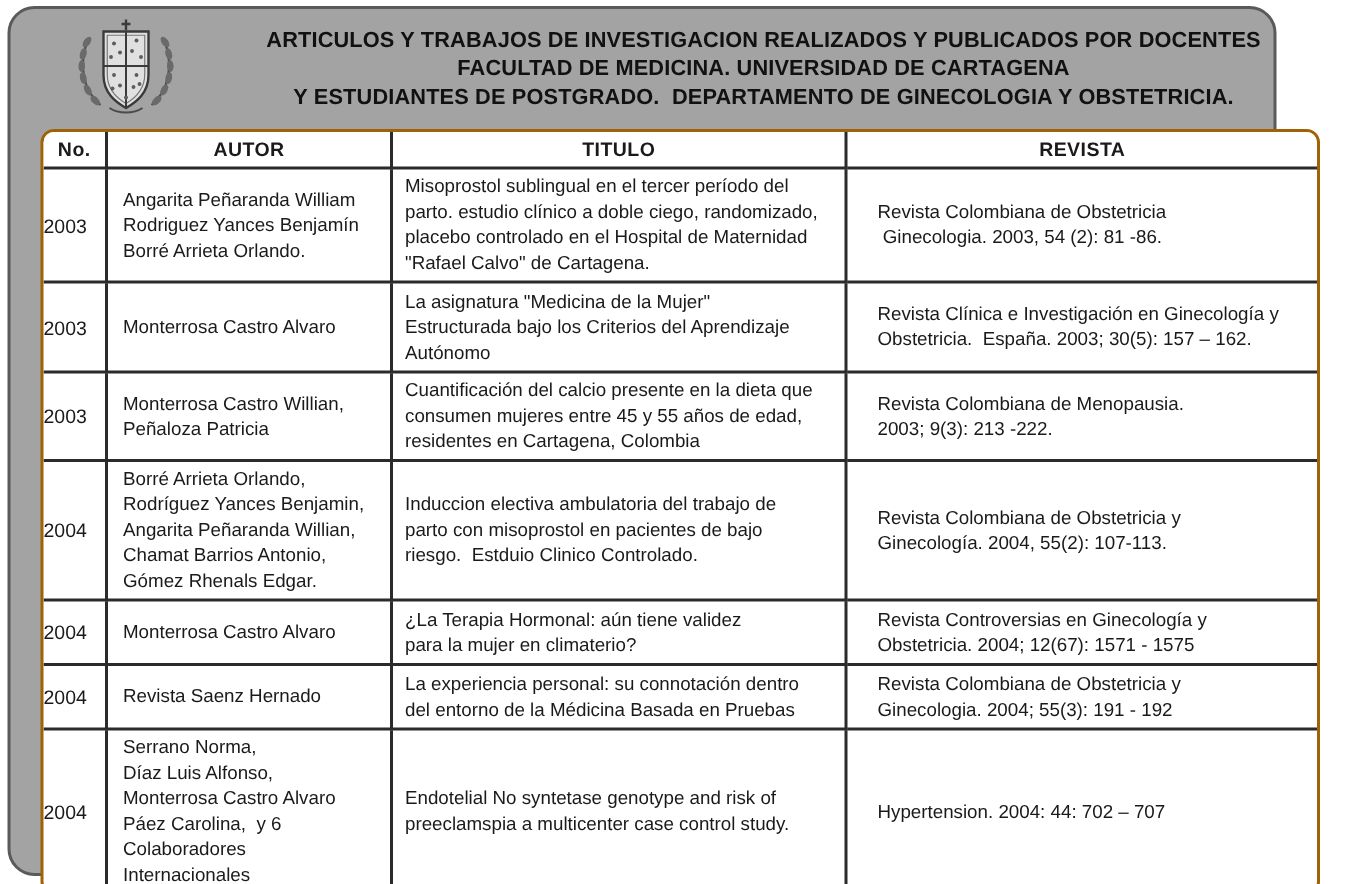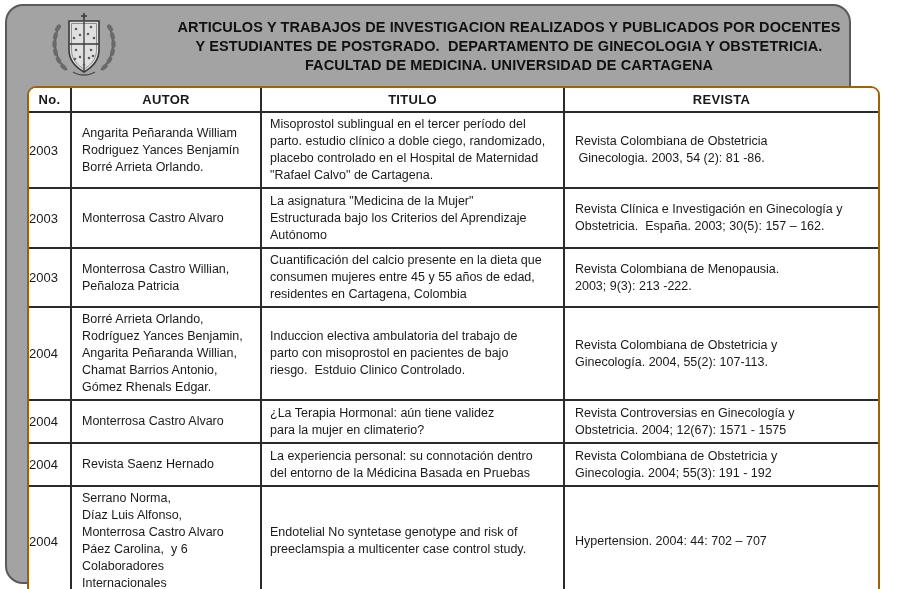--- a/index.html
+++ b/index.html
@@ -64,21 +64,21 @@
     height: 24px;
     font-size: 13px;
     font-weight: bold;
     text-align: center;
     letter-spacing: 0.3px;
     background: #ffffff;
   }
   .doc-table td.no-cell { text-align: left; font-size: 13px; }
   .doc-table td.autor-cell   { padding: 3px 15px 3px 10px; }
   .doc-table td.titulo-cell  { padding: 3px 2px 3px 8px; border-radius: 11px; }
-  .doc-table td.revista-cell { padding: 3px 4px 3px 10px; }
+  .doc-table td.revista-cell { padding: 3px 4px 3px 20px; }
   
   .doc-table tr > *:first-child { border-left: none; }
   .doc-table tr > *:last-child  { border-right: none; }
   .doc-table tr:first-child > * { border-top: none; }
   .doc-table tr:last-child > *  { border-bottom: none; }
 </style>
 </head>
 <body>
 
 <div class="page-frame">
@@ -128,22 +128,22 @@
           <circle cx="46" cy="44" r="1.3"></circle>
         <circle cx="37" cy="53" r="1.3"></circle>
       </g>
 
       <path d="M26 60 C 32 64, 42 64, 48 60" stroke="#4a4a4a" stroke-width="1.4"></path>
     </g>
   </svg>
 
   <div class="title-block">
     <span class="title-line">ARTICULOS Y TRABAJOS DE INVESTIGACION REALIZADOS Y PUBLICADOS POR DOCENTES</span>
+    <span class="title-line">FACULTAD DE MEDICINA. UNIVERSIDAD DE CARTAGENA</span>
     <span class="title-line">Y ESTUDIANTES DE POSTGRADO.&nbsp; DEPARTAMENTO DE GINECOLOGIA Y OBSTETRICIA.</span>
-    <span class="title-line">FACULTAD DE MEDICINA. UNIVERSIDAD DE CARTAGENA</span>
   </div>
 
   <div class="doc-table-wrap">
     <table class="doc-table">
       <colgroup>
         <col class="c-no">
           <col class="c-autor">
           <col class="c-titulo">
           <col class="c-revista">
       </colgroup>

